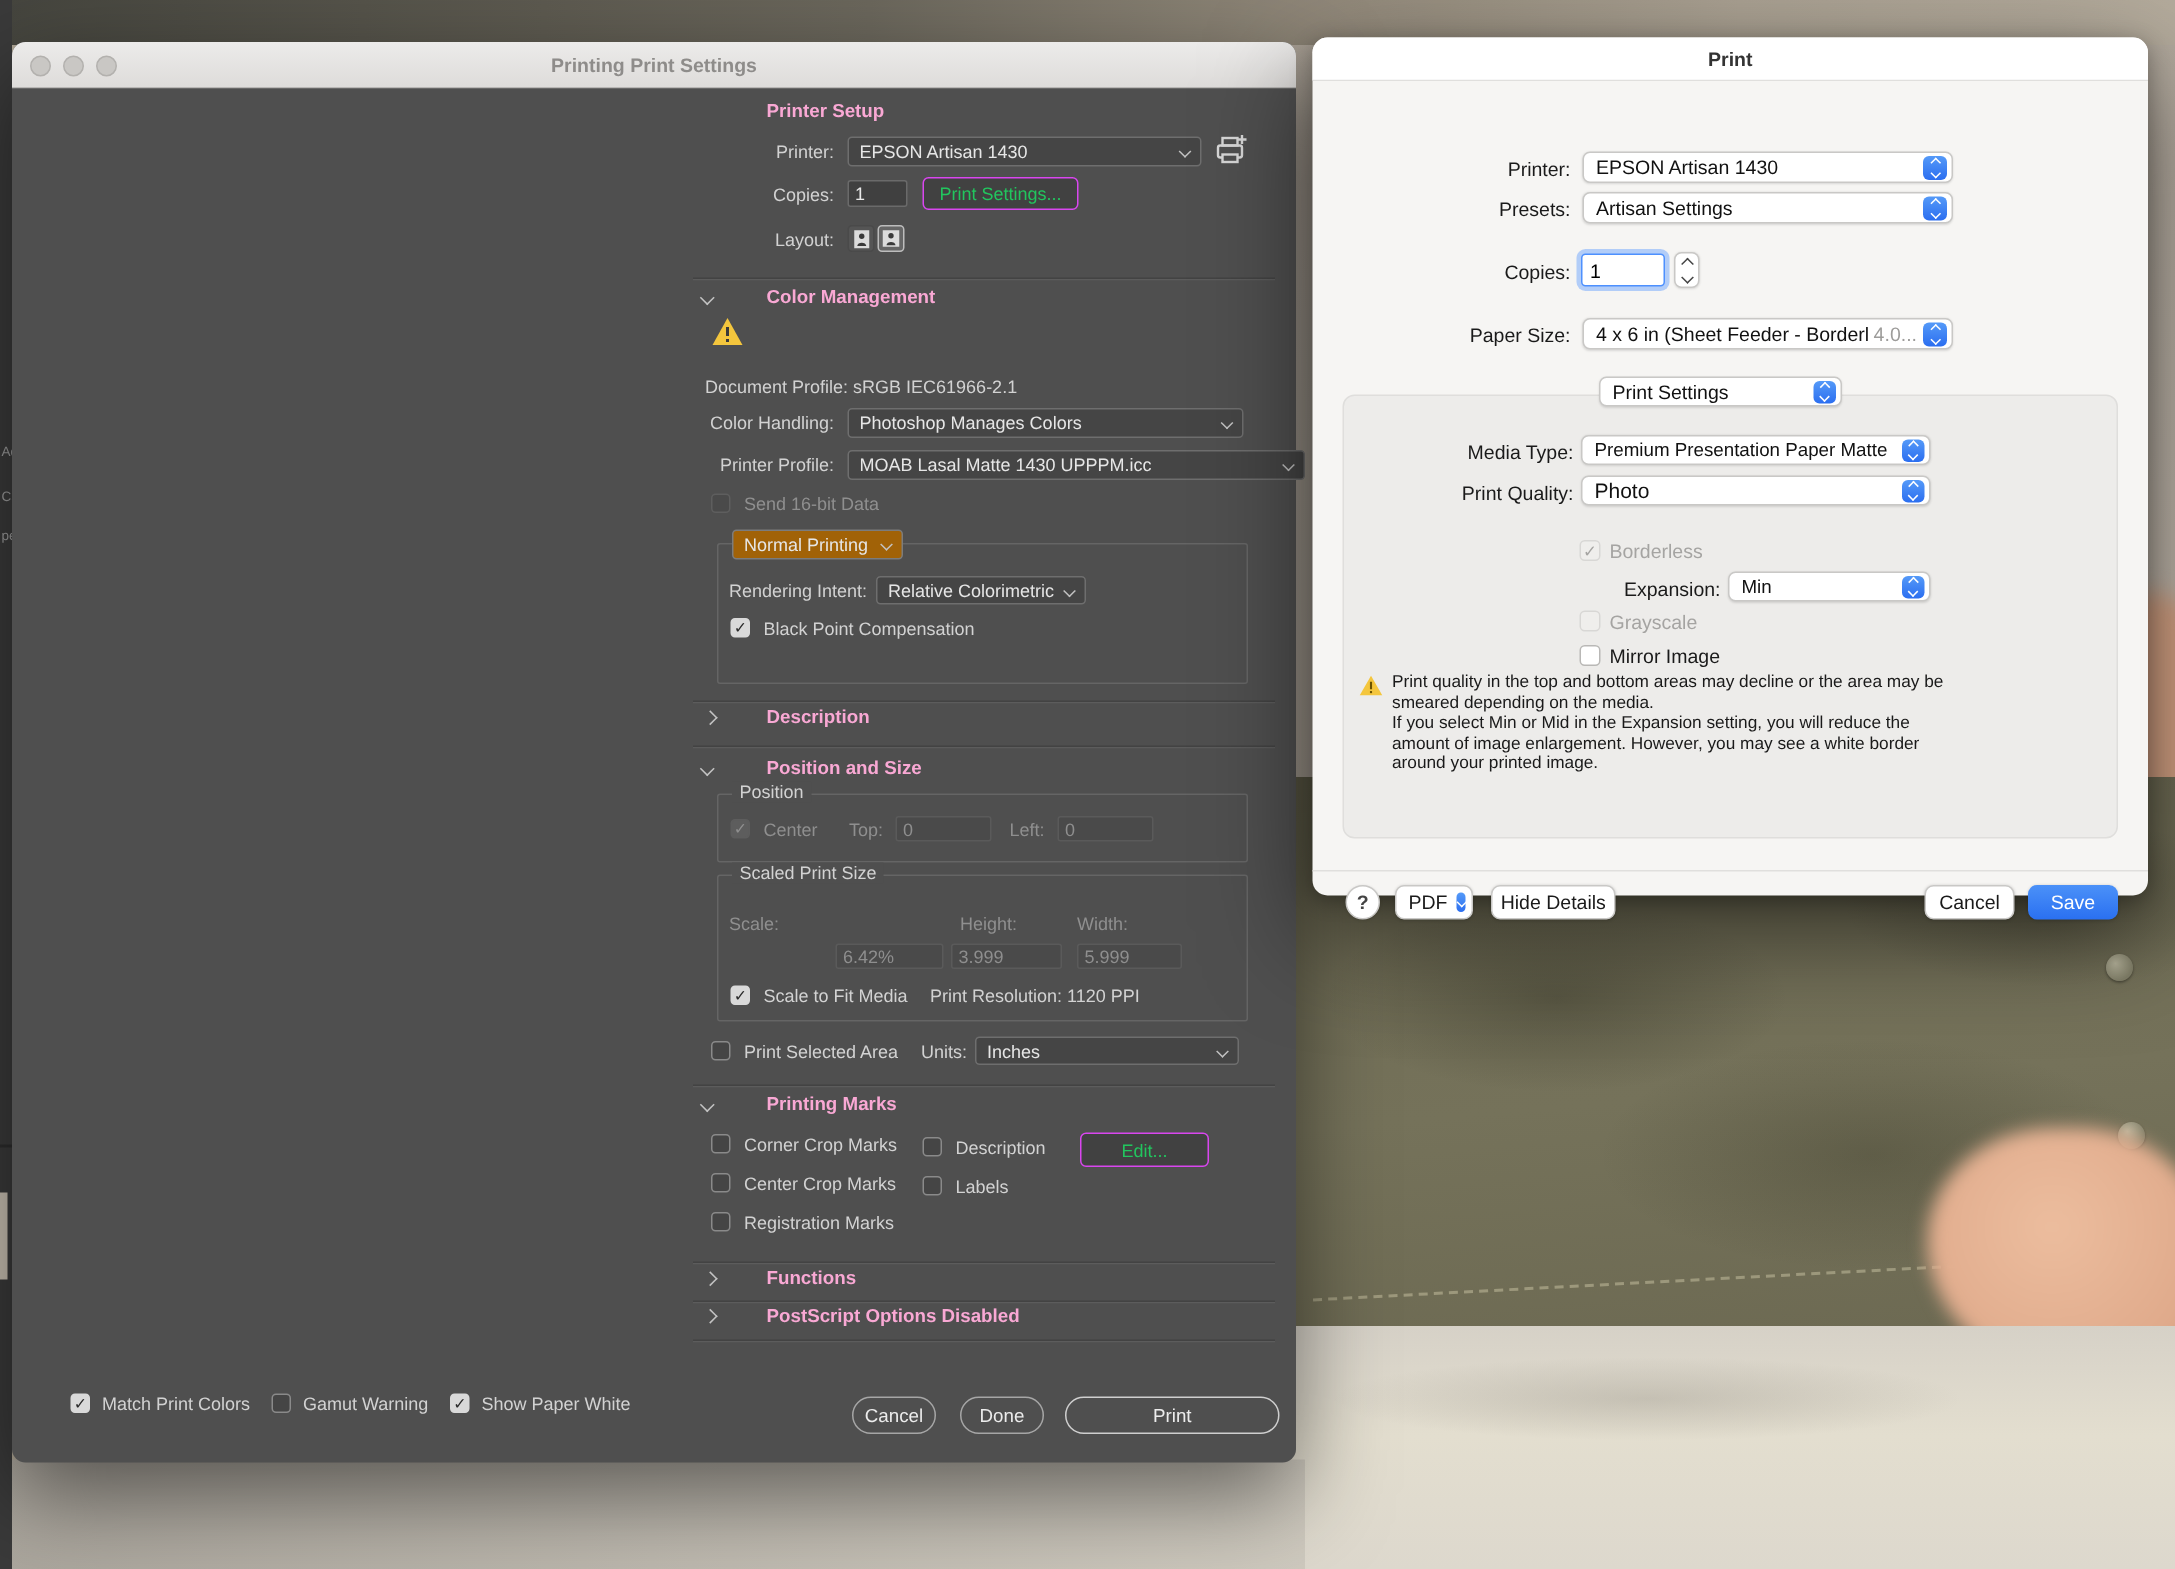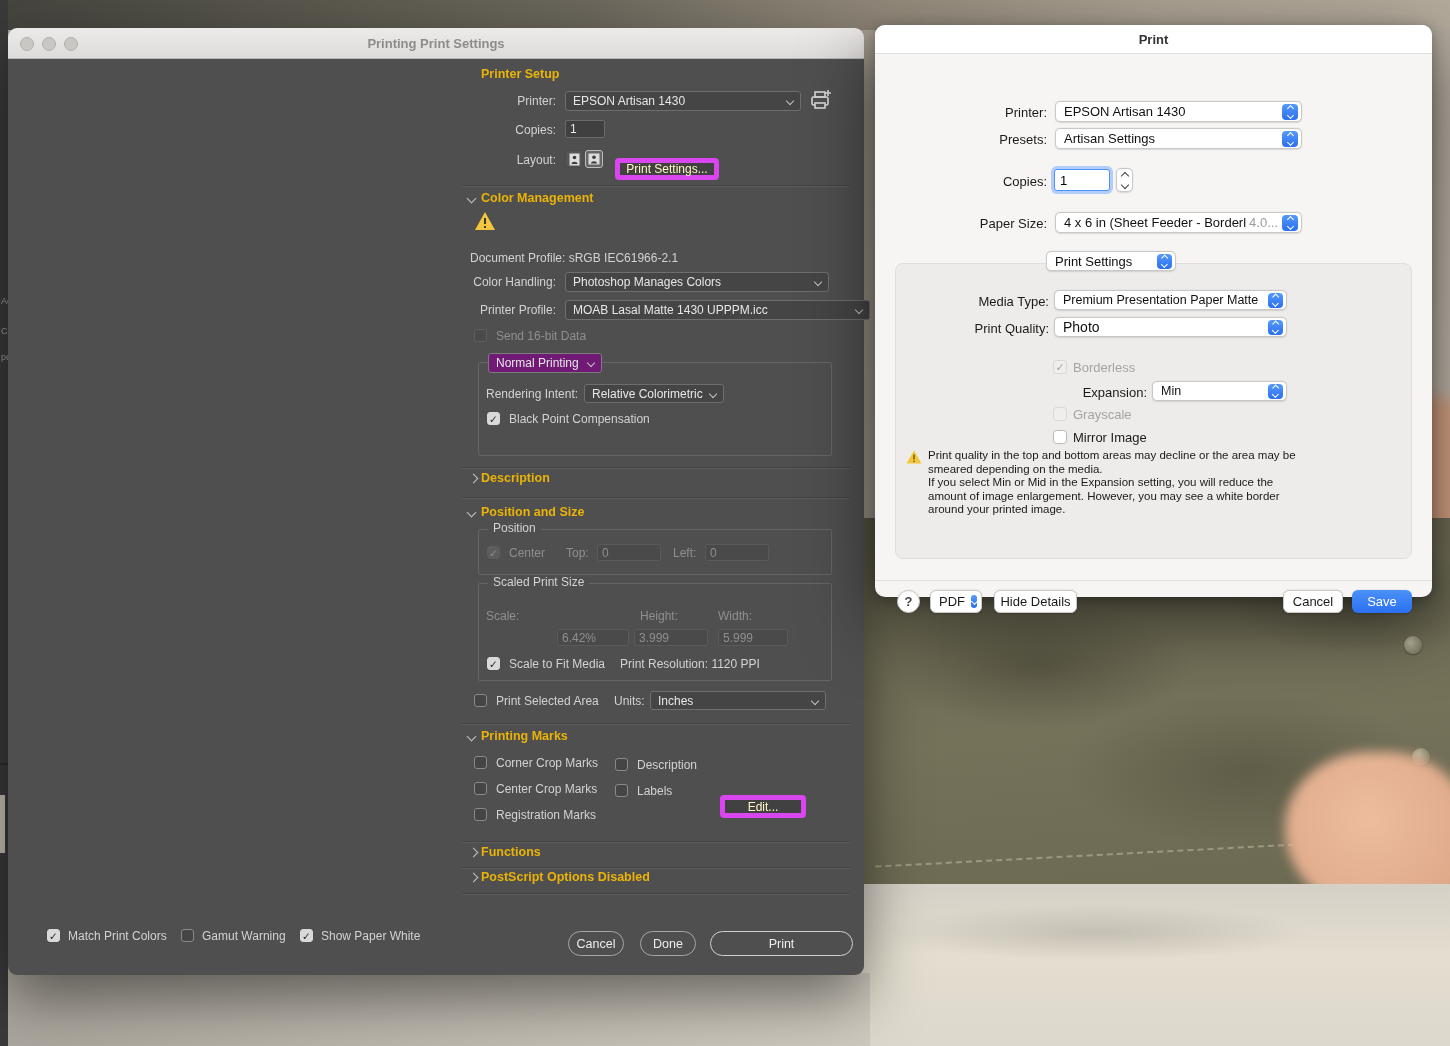--- a/index.html
+++ b/index.html
@@ -67,37 +67,37 @@
   .ph-bed{left:-4%;top:57%;width:110%;height:50%;background:linear-gradient(180deg,#ebe6dd,#d5cfc5 70%);
      filter:blur(2px);transform:rotate(-2deg);}
   .ph-shadow{left:25%;top:72%;width:55%;height:10%;background:rgba(120,112,100,.5);border-radius:50%;filter:blur(6px);}
   .ph-romper{left:44%;top:46%;width:31%;height:29%;background:#77765c;border-radius:45% 40% 45% 50%;filter:blur(3px);}
   .ph-head{left:28%;top:53%;width:11.5%;height:20%;background:#c89a73;border-radius:50%;filter:blur(2px);}
   .ph-arm{left:30%;top:67%;width:23%;height:7%;background:#d8a27b;border-radius:8px;filter:blur(2px);}
   .ph-thigh{left:69%;top:46%;width:17%;height:13%;background:#e4af89;border-radius:50%;filter:blur(3px);}
   .ph-shin{left:72%;top:57%;width:20%;height:8%;background:#e2ab84;border-radius:10px;filter:blur(3px);}
   .ph-foot{left:88%;top:52%;width:8%;height:10%;background:#e7b28c;border-radius:50%;filter:blur(2px);}
 
-  .hdr{position:absolute;font-weight:bold;font-size:12.5px;color:#eab308;}
+  .hdr{position:absolute;font-weight:bold;font-size:12.5px;color:#f9a8d4;margin-left:30px;}
   .sep{position:absolute;left:454px;right:14px;height:1px;background:#434343;border-bottom:1px solid #5c5c5c;}
   .lbl{position:absolute;text-align:right;color:#d2d2d2;}
   .lbl.dim,.dim{color:#8f8f8f;}
   .chv{display:inline-block;width:6px;height:6px;border-right:1.6px solid #c3c3c3;border-bottom:1.6px solid #c3c3c3;}
   .chv.down{transform:rotate(45deg);}
   .chv.right{transform:rotate(-45deg);}
   .sec-chv{position:absolute;}
   .dd{position:absolute;height:20px;background:#454545;border:1px solid #6e6e6e;border-radius:3px;
      box-sizing:border-box;display:flex;align-items:center;padding:0 7px;color:#e6e6e6;}
   .dd .t{flex:1;white-space:nowrap;overflow:hidden;}
   .dd .chv{margin-left:5px;width:5px;height:5px;}
   .inp{position:absolute;height:18px;background:#404040;border:1px solid #6a6a6a;border-radius:2px;
      box-sizing:border-box;color:#e8e8e8;font-size:12px;padding:0 4px;font-family:inherit;}
   .inp.dis{background:#4a4a4a;border-color:#5a5a5a;color:#8e8e8e;}
-  .btn-dark{position:absolute;background:#414141;border:5px solid #d946ef;border-radius:4px;color:#fef9c3;
-     font-size:12px;display:flex;align-items:center;justify-content:center;box-sizing:border-box;margin-top:40px;}
+  .btn-dark{position:absolute;background:#414141;border:1px solid #d946ef;border-radius:4px;color:#22c55e;
+     font-size:12px;display:flex;align-items:center;justify-content:center;box-sizing:border-box;}
   .pill{position:absolute;height:25px;border:1px solid #a6a6a6;border-radius:13px;background:transparent;
      color:#ececec;font-size:12.5px;display:flex;align-items:center;justify-content:center;box-sizing:border-box;}
   .cbd{position:absolute;width:13px;height:13px;border-radius:3px;background:#454545;border:1px solid #8a8a8a;
      box-sizing:border-box;display:flex;align-items:center;justify-content:center;font-size:10.5px;font-weight:bold;color:transparent;}
   .cbd.on{background:#d9d9d9;border-color:#d9d9d9;color:#2a2a2a;}
   .cbd.dis{border-color:#5e5e5e;background:#4a4a4a;}
   .cbd.on.dis{background:#5d5d5d;border-color:#5d5d5d;color:#8f8f8f;}
   .grp{position:absolute;border:1px solid #656565;border-radius:2px;}
   .grp-leg{position:absolute;background:#4f4f4f;padding:0 5px;color:#d2d2d2;}
   .warn-tri{position:absolute;}
@@ -228,21 +228,21 @@
       <span class="chv down"></span>
     </div>
     <div class="lbl" style="left:404px;top:244px;width:144px">Printer Profile:</div>
     <div class="dd" style="left:557px;top:241px;width:305px">
       <span class="t">MOAB Lasal Matte 1430 UPPPM.icc</span>
       <span class="chv down"></span>
     </div>
     <span class="cbd dis" style="left:466px;top:270px"></span>
     <span class="dim" style="position:absolute;left:488px;top:270px">Send 16-bit Data</span>
     <div class="grp" style="left:470px;top:303px;width:352px;height:92px"></div>
-    <div class="dd pane-sel" style="left:480px;top:294px;width:114px;background:#701a75;border-color:#7c7c7c">
+    <div class="dd pane-sel" style="left:480px;top:294px;width:114px;background:#a16207;border-color:#7c7c7c">
       <span class="t">Normal Printing</span>
       <span class="chv down"></span>
     </div>
     <div style="position:absolute;left:478px;top:328px">Rendering Intent:</div>
     <div class="dd" style="left:576px;top:325px;width:140px;height:19px">
       <span class="t">Relative Colorimetric</span>
       <span class="chv down"></span>
     </div>
     <span class="cbd on" style="left:479px;top:353px">✓</span>
     <span style="position:absolute;left:501px;top:353px">Black Point Compensation</span>
@@ -347,21 +347,21 @@
     <div class="pop" style="left:180px;top:158px;width:247px">
       <span class="t" style="flex:0 1 auto">4 x 6 in (Sheet Feeder - Borderless)</span>
       <span class="suffix">4.0...</span>
       <span style="flex:1"></span>
       <span class="bstep">
           <span class="wchv up"></span>
           <span class="wchv down"></span>
         </span>
     </div>
 
-    <div class="pop pane-sel" style="left:171px;top:197px;width:130px;height:20px">
+    <div class="pop pane-sel" style="left:191px;top:197px;width:162px;height:20px">
       <span class="t">Print Settings</span>
       <span class="bstep" style="width:15px;height:15px;min-width:15px">
           <span class="wchv up"></span>
           <span class="wchv down"></span>
         </span>
     </div>
     <div class="pane-panel">
       <div class="mlbl" style="left:23px;top:30px;width:130px">Media Type:</div>
       <div class="pop" style="left:158px;top:26px;width:233px;height:20px">
         <span class="t" style="font-size:12.5px">Premium Presentation Paper Matte</span>

